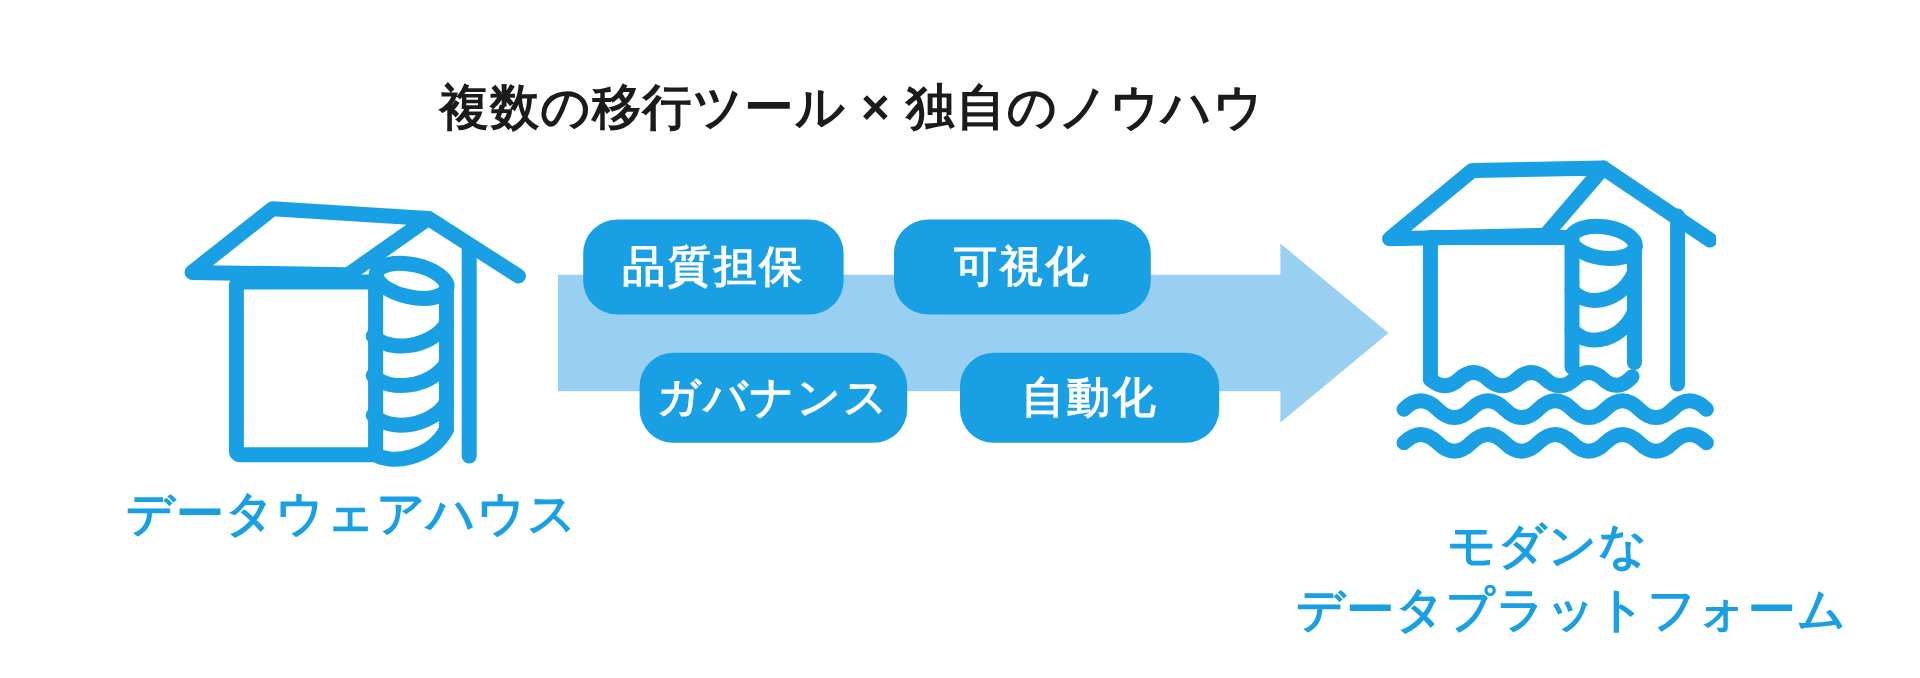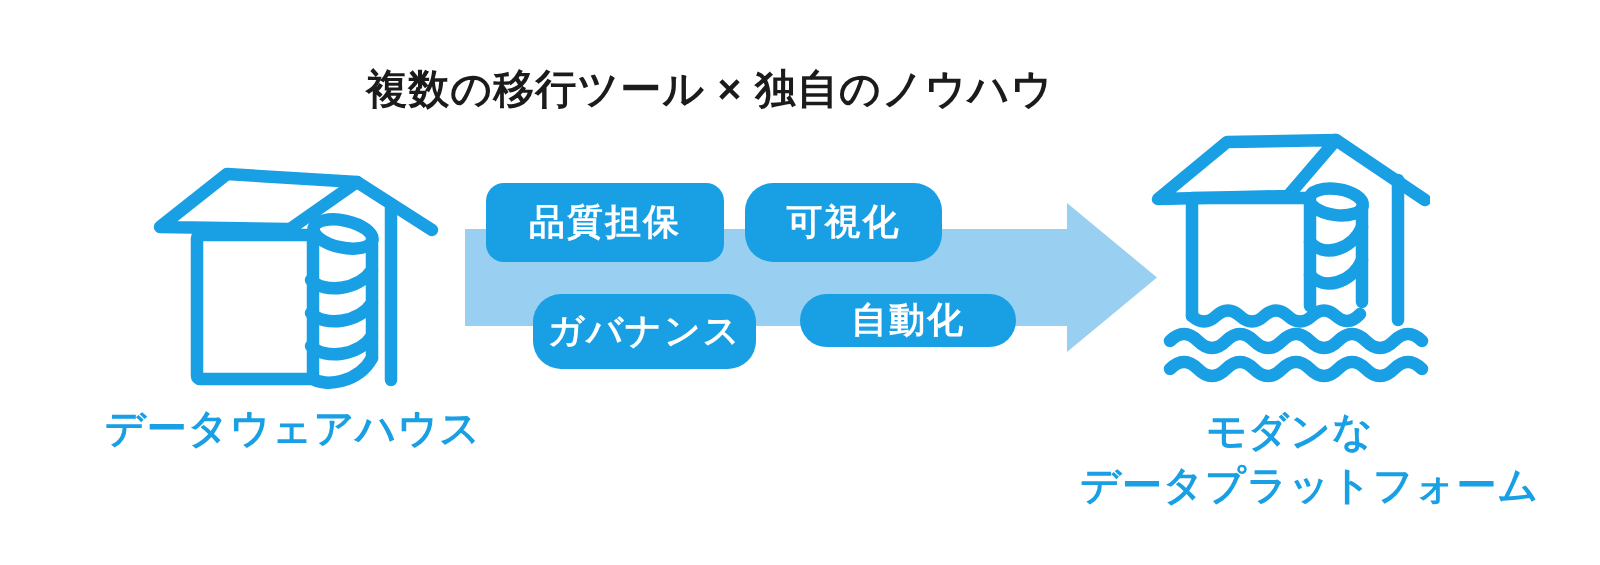--- a/index.html
+++ b/index.html
@@ -20,34 +20,34 @@
   .arrow-svg{position:absolute;left:465px;top:200px;}
   .badge{
     position:absolute;
     background:#189FE4;
     border-radius:28px;
     color:#ffffff;
     font-size:36px;font-weight:bold;
     display:flex;align-items:center;justify-content:center;
     letter-spacing:2px;white-space:nowrap;
   }
-  .badge-1{left:486px;top:183px;width:238px;height:79px;border-radius:18px;}
-  .badge-2{left:745px;top:183px;width:197px;height:79px;}
+  .badge-1{left:486px;top:183px;width:217px;height:79px;}
+  .badge-2{left:745px;top:183px;width:214px;height:79px;}
   .badge-3{left:533px;top:294px;width:223px;height:75px;text-align:center;}
-  .badge-4{left:800px;top:294px;width:216px;height:53px;}
+  .badge-4{left:800px;top:294px;width:216px;height:75px;}
   .icon-left{position:absolute;left:150px;top:160px;}
   .icon-right{position:absolute;left:1130px;top:130px;}
   .node-label{
     position:absolute;
     color:#189FE4;
     font-size:40px;font-weight:bold;
     text-align:center;letter-spacing:1px;white-space:nowrap;
   }
   .label-left{left:103px;top:401px;width:380px;}
-  .label-right{left:1080px;top:404px;width:420px;line-height:54px;}
+  .label-right{left:1080px;top:428px;width:420px;line-height:54px;}
 </style>
 </head>
 <body>
 
 <div class="canvas">
 
   <div class="title">複数の移行ツール × 独自のノウハウ</div>
 
   <svg class="arrow-svg" width="695" height="155" viewBox="0 0 695 155">
     <polygon points="0,29 602,29 602,3 692,77.5 602,152 602,126 0,126" fill="#99D0F2"></polygon>

